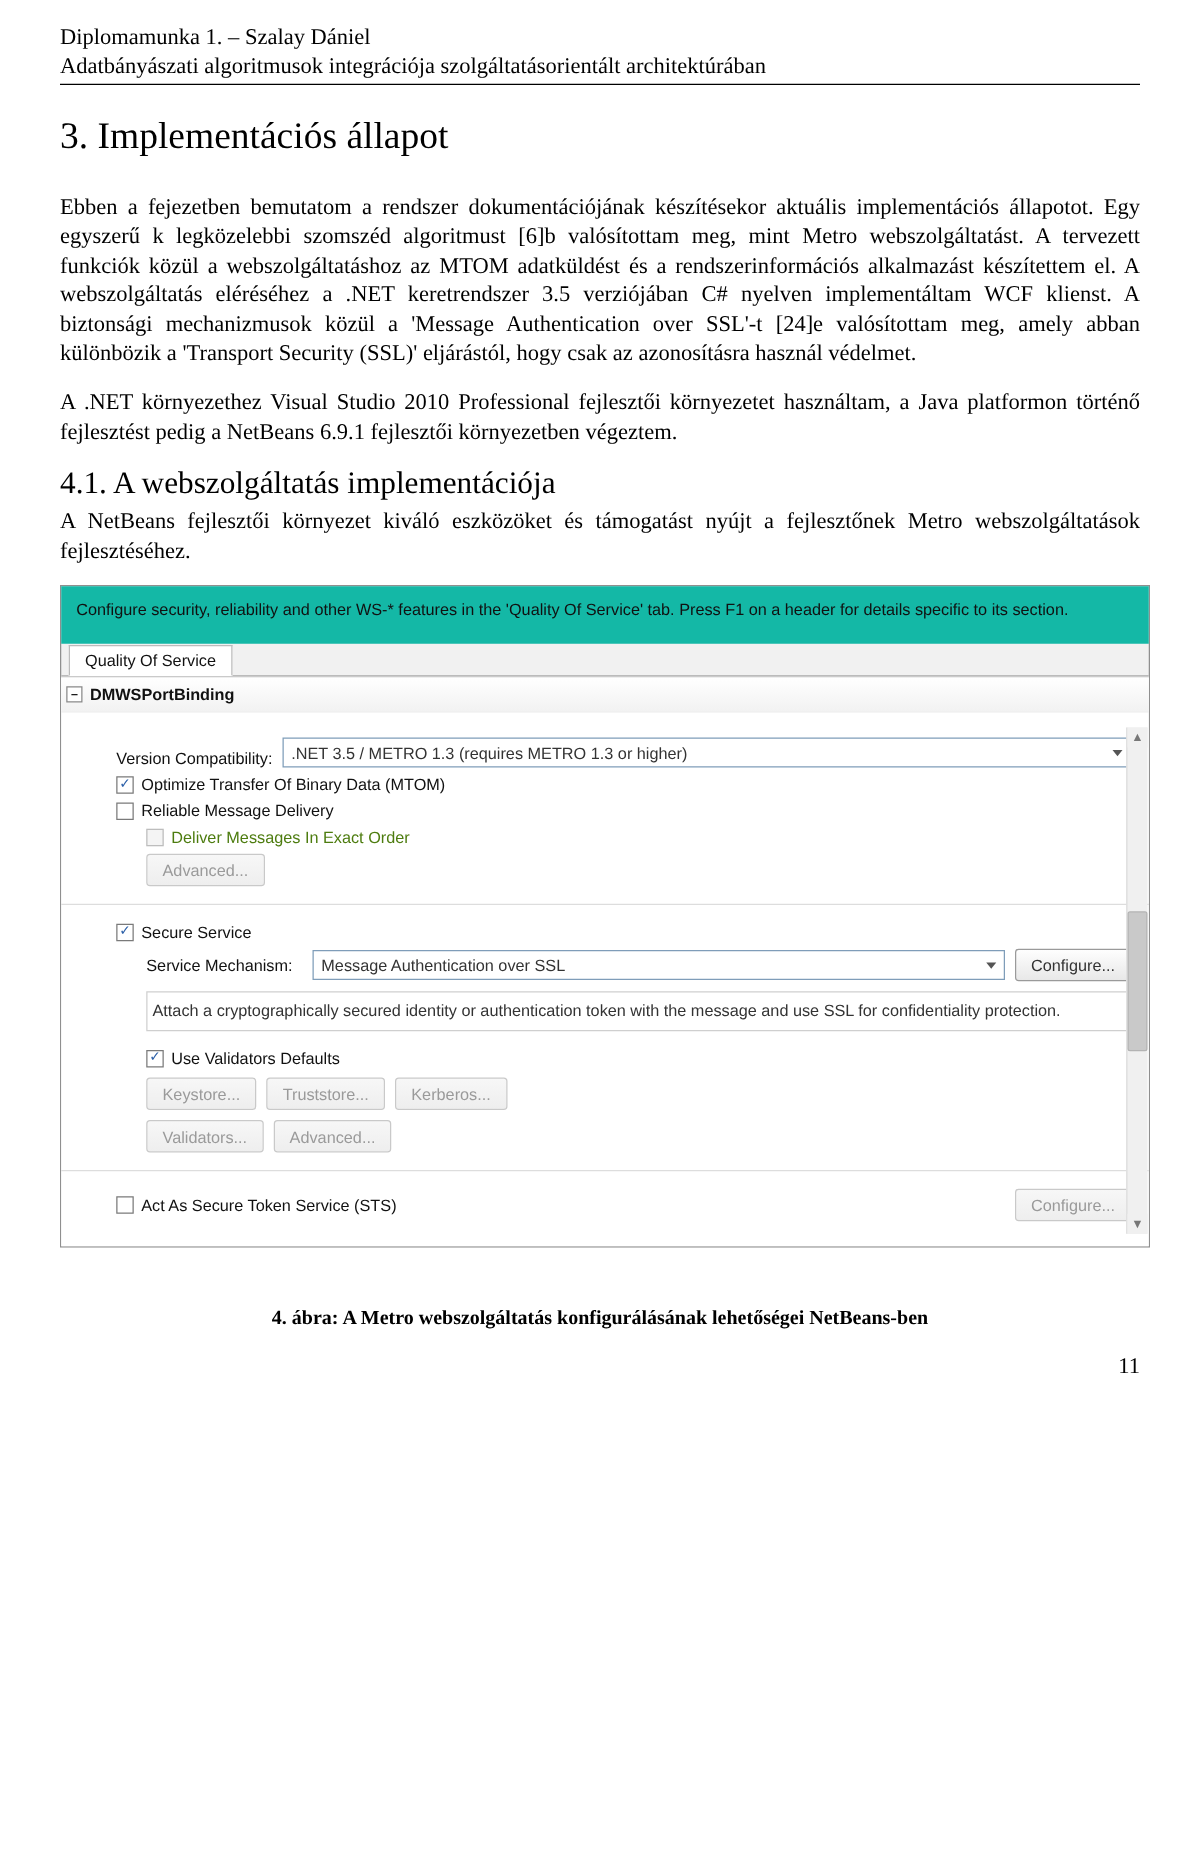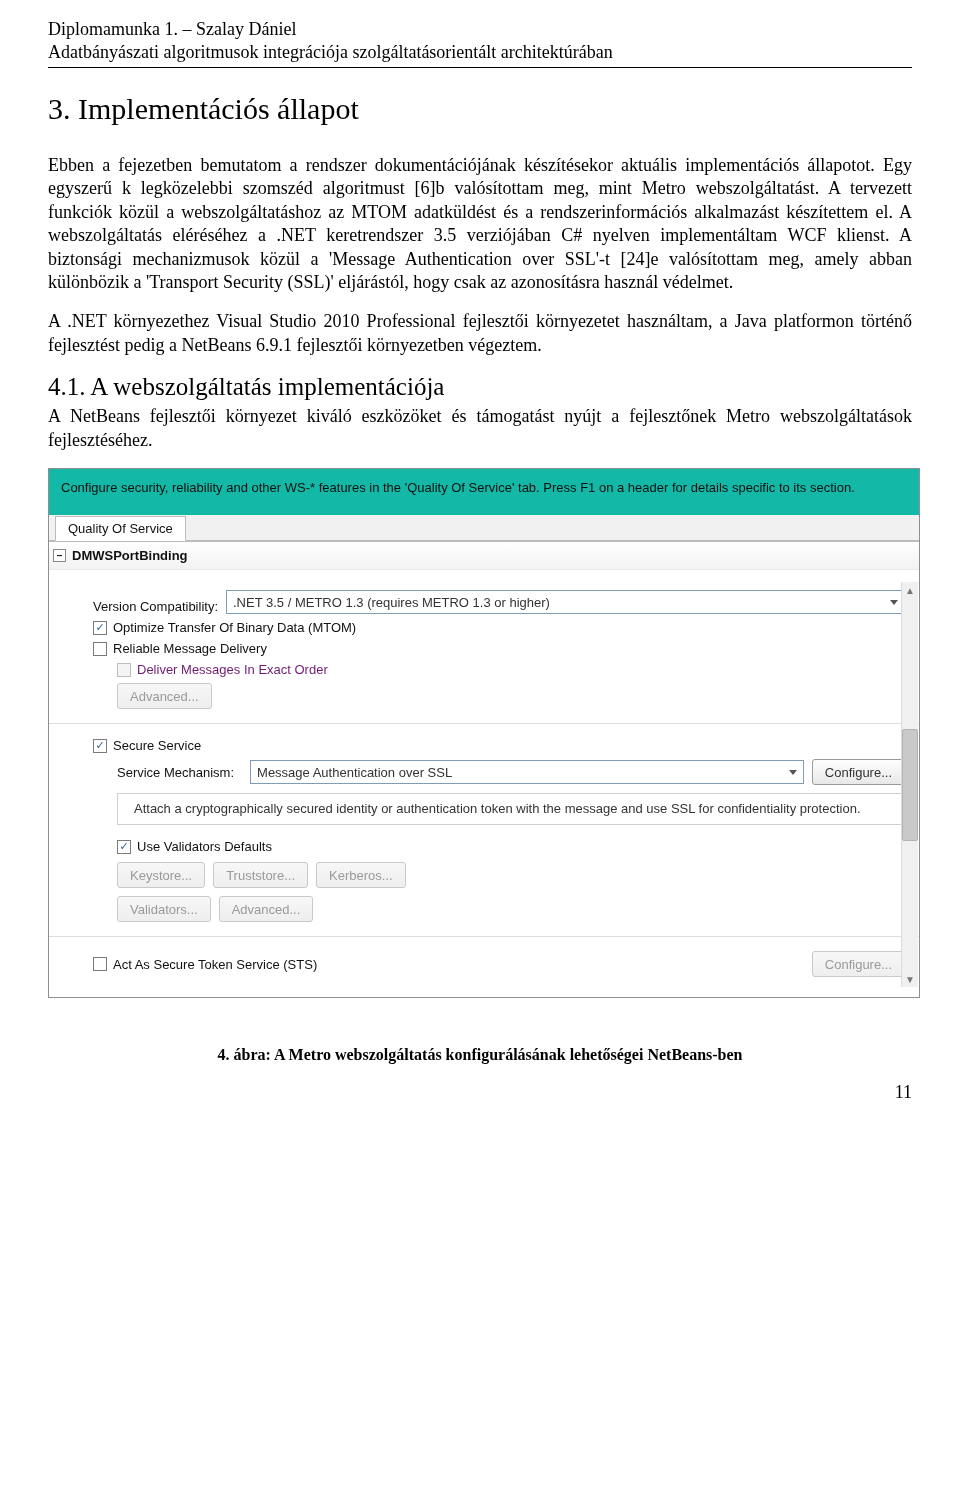--- a/index.html
+++ b/index.html
@@ -160,21 +160,21 @@
     font-size: 13px;
     color: #333;
   }
   .nb-btn.disabled {
     color: #9a9a9a;
     background: linear-gradient(#f7f7f7,#eeeeee);
     border-color: #c9c9c9;
   }
   .nb-desc-box {
     margin: 8px 0 14px 24px;
-    padding: 6px 16px;
+    padding: 6px 4px;
     background: #fff;
     border: 1px solid #cfcfcf;
     font-size: 13px;
     line-height: 1.4;
     color: #333;
   }
   .btn-row {
     display: flex;
     flex-wrap: wrap;
     gap: 8px;
@@ -225,21 +225,21 @@
   }
   .collapse-icon {
     display:inline-flex;
     width:11px;height:11px;
     border:1px solid #888;
     align-items:center;justify-content:center;
     font-size:10px;line-height:1;
     background:#fff;
     margin-left:-16px;
   }
-  .disabled-text { color:#701a75; }
+  .disabled-text { color:#4d7c0f; }
   .sec-mech-row {
     display:flex;
     align-items:center;
     gap:8px;
     margin:6px 0 0 24px;
   }
 </style>
 </head>
 <body>
 

